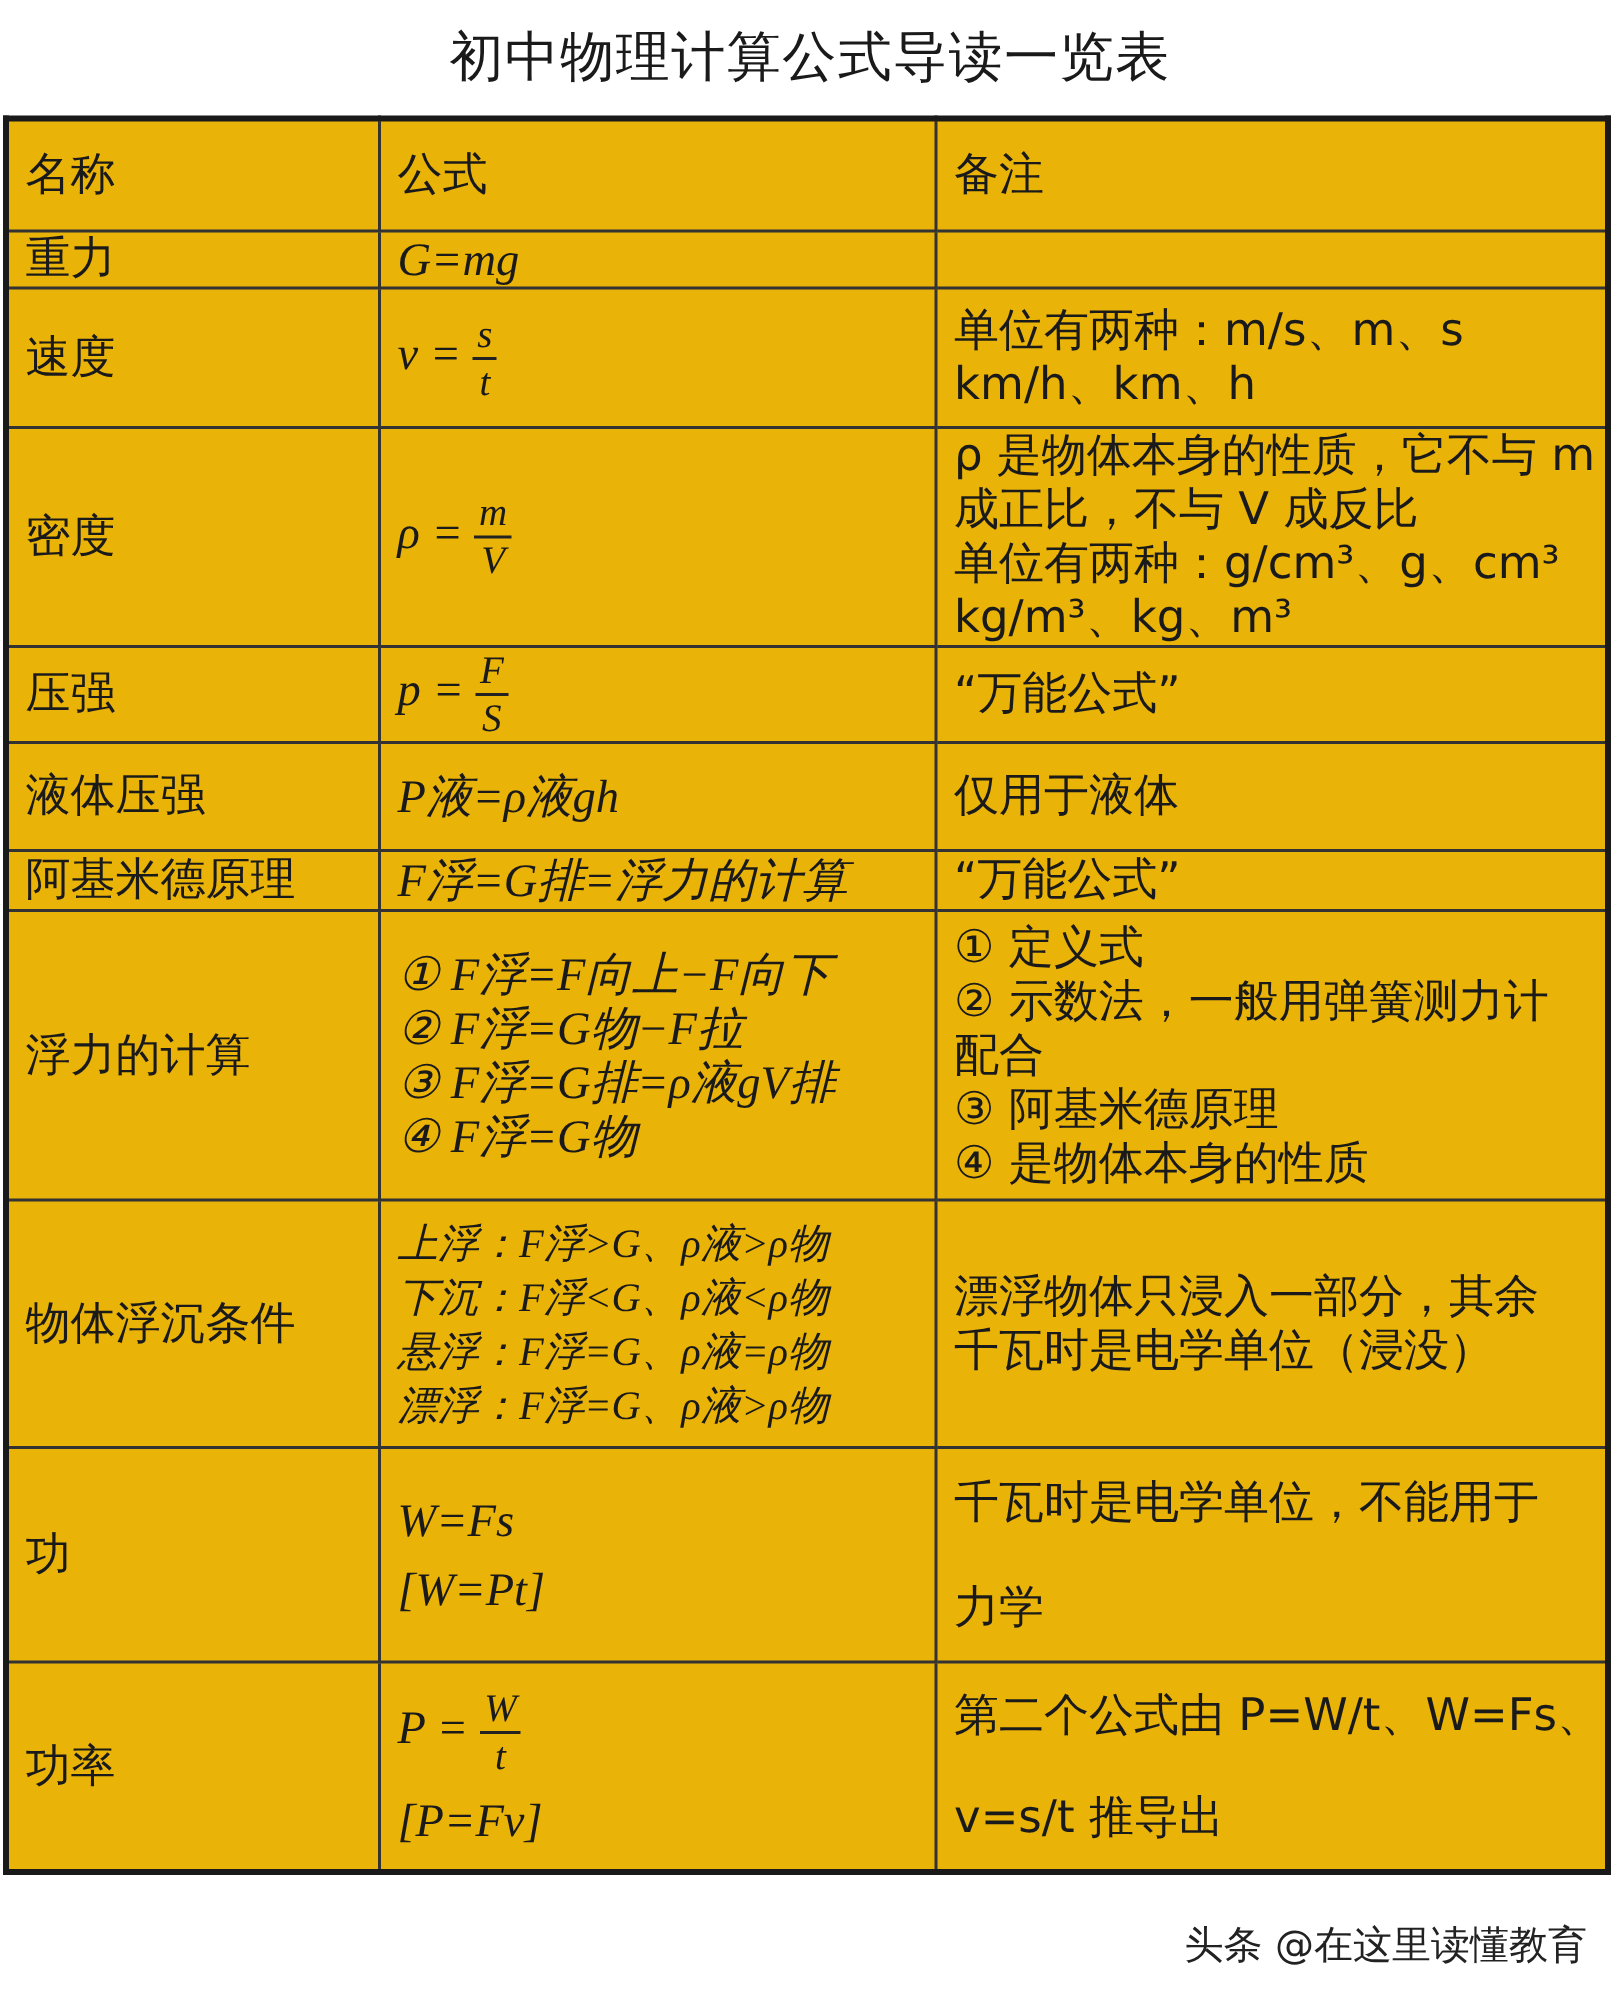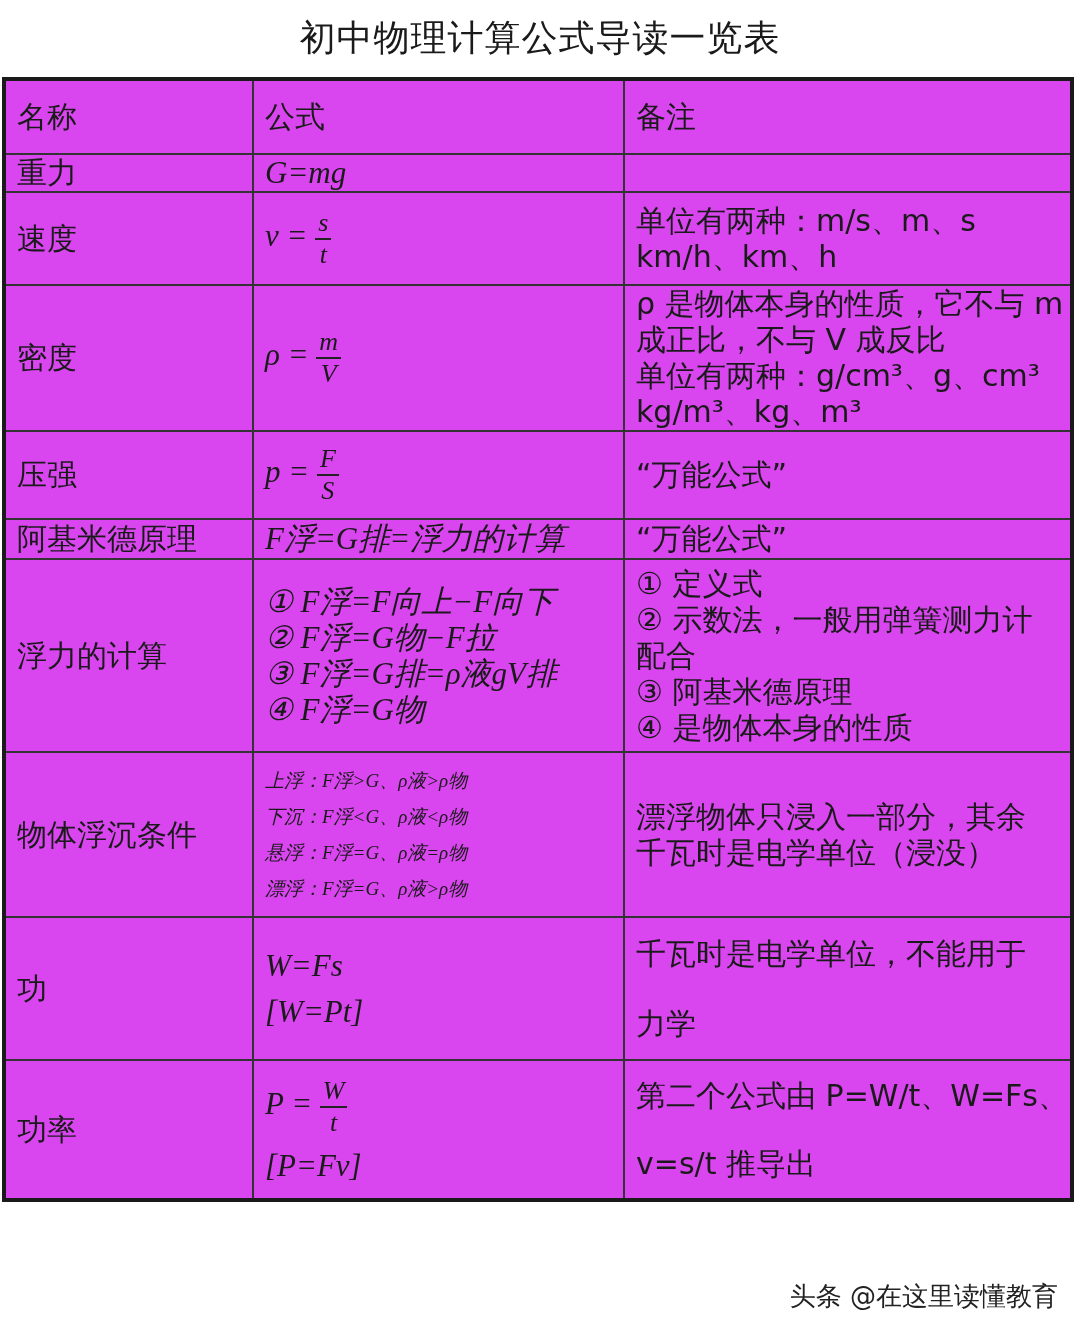--- a/index.html
+++ b/index.html
@@ -3,21 +3,21 @@
 <meta charset="utf-8">
 <style>
   html, body { margin:0; padding:0; background:#ffffff; }
   body { width:1080px; height:1336px; position:relative; overflow:hidden;
          font-family:"DejaVu Serif","Liberation Serif",serif; color:#1a1a1a; }
   .title { position:absolute; top:14px; left:0; width:1080px; text-align:center;
            font-size:36px; letter-spacing:1px; font-family:Liberation Serif, serif; }
   table { position:absolute; left:2px; top:77px; width:1068px; border-collapse:collapse;
           table-layout:fixed; border:4px solid #1a1a1a; }
   td { border:2px solid #333; vertical-align:middle; padding:0 0 0 11px; font-size:30px;
-       line-height:36px; font-family:"DejaVu Sans","Liberation Sans",sans-serif; background:#d946ef; }
+       line-height:36px; font-family:"DejaVu Sans","Liberation Sans",sans-serif; background:#eab308; }
   td.f { font-family:"Liberation Serif","DejaVu Serif",serif; font-style:italic; font-size:31px;margin-left:16px; }
   .ln { display:block; white-space:nowrap; }
   .frac { display:inline-flex; flex-direction:column; align-items:center; vertical-align:middle; font-size:26px; line-height:30px; }
   .frac .num { border-bottom:2px solid #222; padding:0 3px; }
   .wm { position:absolute; right:22px; bottom:22px; color:#222; font-size:26px;
         font-family:"DejaVu Sans","Liberation Sans",sans-serif; text-shadow:0 0 3px #fff,0 0 3px #fff;margin-top:48px; }
 </style>
 </head>
 <body>
 
@@ -67,32 +67,37 @@
           </span>
     </td>
     <td>
       <span class="ln">ρ 是物体本身的性质，它不与 m</span>
       <span class="ln">成正比，不与 V 成反比</span>
       <span class="ln">单位有两种：g/cm³、g、cm³</span>
       <span class="ln">kg/m³、kg、m³</span>
     </td>
   </tr>
 
-  <tr style="height:88px">
+  <tr style="height:64px">
     <td>压强</td>
     <td class="f">
       <span>p =</span>
       <span class="frac">
             <span class="num">F</span>
             <span>S</span>
           </span>
     </td>
     <td>“万能公式”</td>
   </tr>
 
+  <tr style="height:72px">
+    <td>液体压强</td>
+    <td class="f">P液=ρ液gh</td>
+    <td>仅用于液体</td>
+  </tr>
 
   <tr style="height:40px">
     <td>阿基米德原理</td>
     <td class="f">F浮=G排=浮力的计算</td>
     <td>“万能公式”</td>
   </tr>
 
   <tr style="height:193px">
     <td>浮力的计算</td>
     <td class="f">
@@ -105,21 +110,21 @@
       <span class="ln">① 定义式</span>
       <span class="ln">② 示数法，一般用弹簧测力计</span>
       <span class="ln">配合</span>
       <span class="ln">③ 阿基米德原理</span>
       <span class="ln">④ 是物体本身的性质</span>
     </td>
   </tr>
 
   <tr style="height:165px">
     <td>物体浮沉条件</td>
-    <td class="f" style="font-size:19px">
+    <td class="f" style="font-size:27px">
       <span class="ln">上浮：F浮&gt;G、ρ液&gt;ρ物</span>
       <span class="ln">下沉：F浮&lt;G、ρ液&lt;ρ物</span>
       <span class="ln">悬浮：F浮=G、ρ液=ρ物</span>
       <span class="ln">漂浮：F浮=G、ρ液&gt;ρ物</span>
     </td>
     <td>
       <span class="ln">漂浮物体只浸入一部分，其余</span>
       <span class="ln">千瓦时是电学单位（浸没）</span>
     </td>
   </tr>

